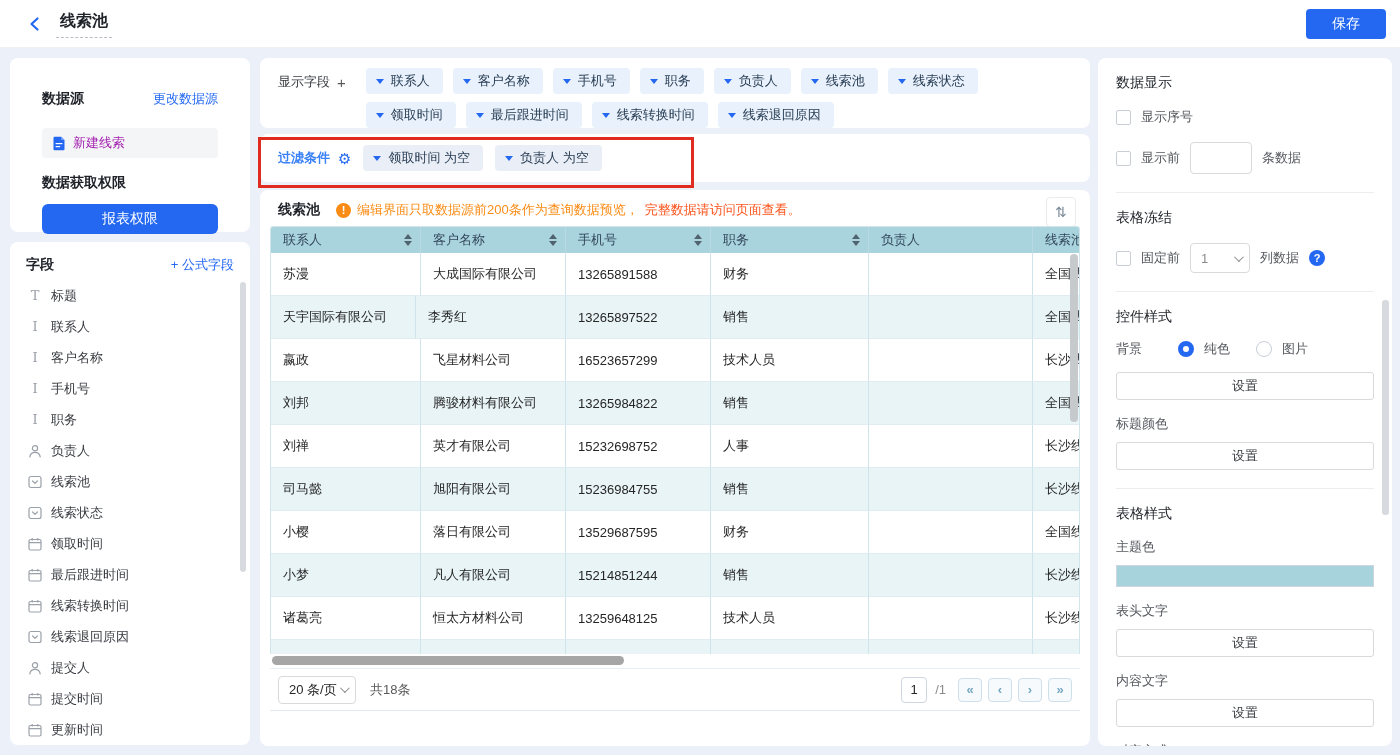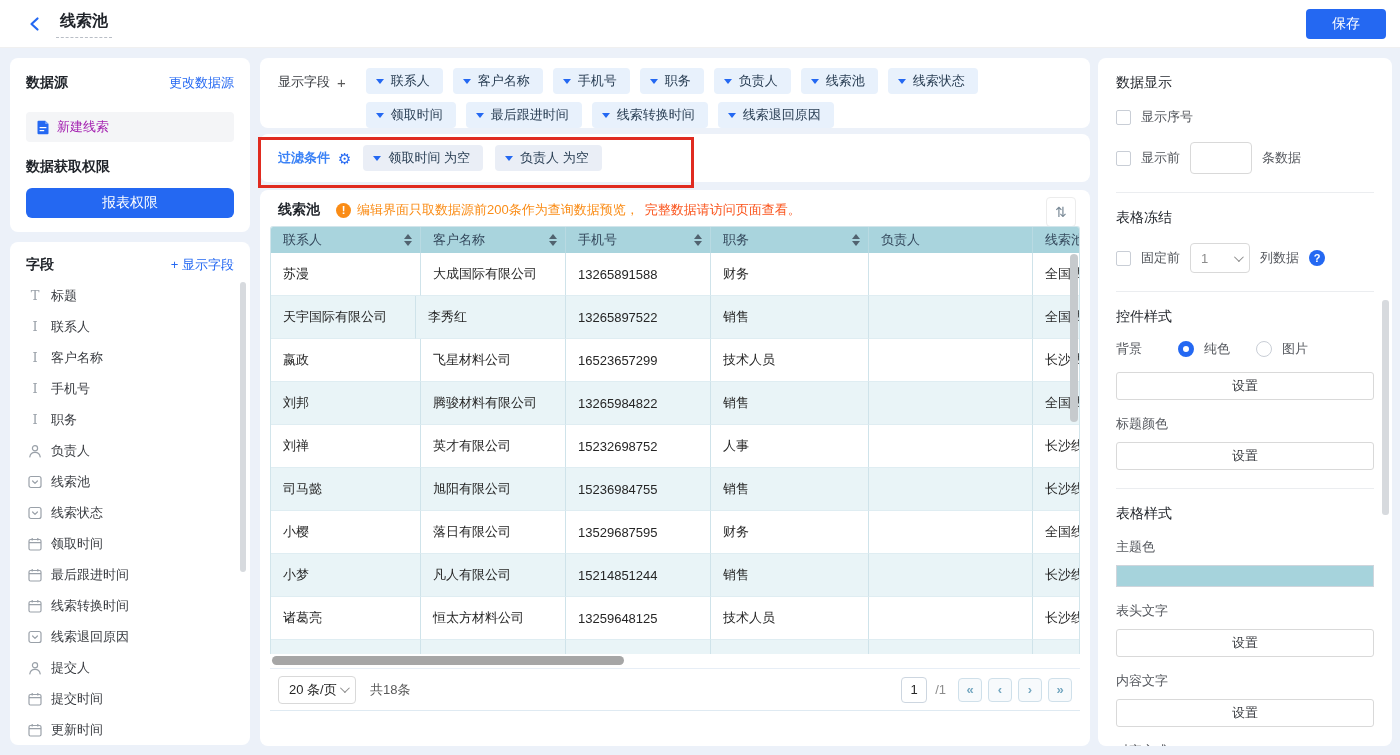--- a/index.html
+++ b/index.html
@@ -7,21 +7,21 @@
   body { position:relative; background:#ecf1f9; font-family:"Liberation Sans","DejaVu Sans",sans-serif; color:#262626; font-size:13px; }
   .card { position:absolute; background:#fff; border-radius:8px; }
 
   
   .topbar { position:absolute; left:0; top:0; width:1400px; height:48px; background:#fff; border-bottom:1px solid #f0f0f0; display:flex; align-items:center; padding:0 14px 0 24px; z-index:5; }
   .back-btn { width:22px; height:22px; display:flex; align-items:center; justify-content:center; cursor:pointer; }
   .page-title { margin-left:10px; font-size:16px; font-weight:bold; color:#1f2329; border-bottom:1px dashed #b9bec6; padding:2px 4px 5px; }
   .save-btn { margin-left:auto; width:80px; height:30px; background:#2468f2; color:#fff; font-size:14px; border:none; border-radius:4px; cursor:pointer; }
 
   
-  .ds-card { left:10px; top:58px; width:240px; height:174px; padding:16px; }
+  .ds-card { left:10px; top:58px; width:240px; height:174px; padding:32px; }
   .panel-head { display:flex; align-items:center; justify-content:space-between; }
   .h-bold { font-size:14px; font-weight:bold; color:#1f2329; }
   .blue-link { color:#2468f2; font-size:13px; cursor:pointer; }
   .source-item { margin-top:20px; height:30px; background:#f4f5f7; border-radius:4px; display:flex; align-items:center; padding:0 10px; gap:7px; color:#a21caf; cursor:pointer; }
   .perm-head { margin-top:16px; }
   .perm-btn { margin-top:12px; width:100%; height:30px; background:#2468f2; color:#fff; font-size:14px; border:none; border-radius:6px; cursor:pointer; }
 
   .fields-card { left:10px; top:242px; width:240px; height:503px; padding:14px 16px; overflow:hidden; }
   .field-list { margin-top:6px; }
   .field-item { height:31px; display:flex; align-items:center; gap:9px; color:#383b40; cursor:pointer; padding-left:2px; }
@@ -121,21 +121,21 @@
     </span>
     <span>新建线索</span>
   </div>
   <div class="h-bold perm-head">数据获取权限</div>
   <button class="perm-btn">报表权限</button>
 </div>
 
 <div class="card fields-card">
   <div class="panel-head">
     <span class="h-bold">字段</span>
-    <span class="blue-link">+ 显示字段</span>
+    <span class="blue-link">+ 公式字段</span>
   </div>
   <div class="field-list">
     <div class="field-item">
         <span class="f-ico">T</span>
         <span>标题</span>
       </div>
     <div class="field-item">
         <span class="f-ico">I</span>
         <span>联系人</span>
       </div>

